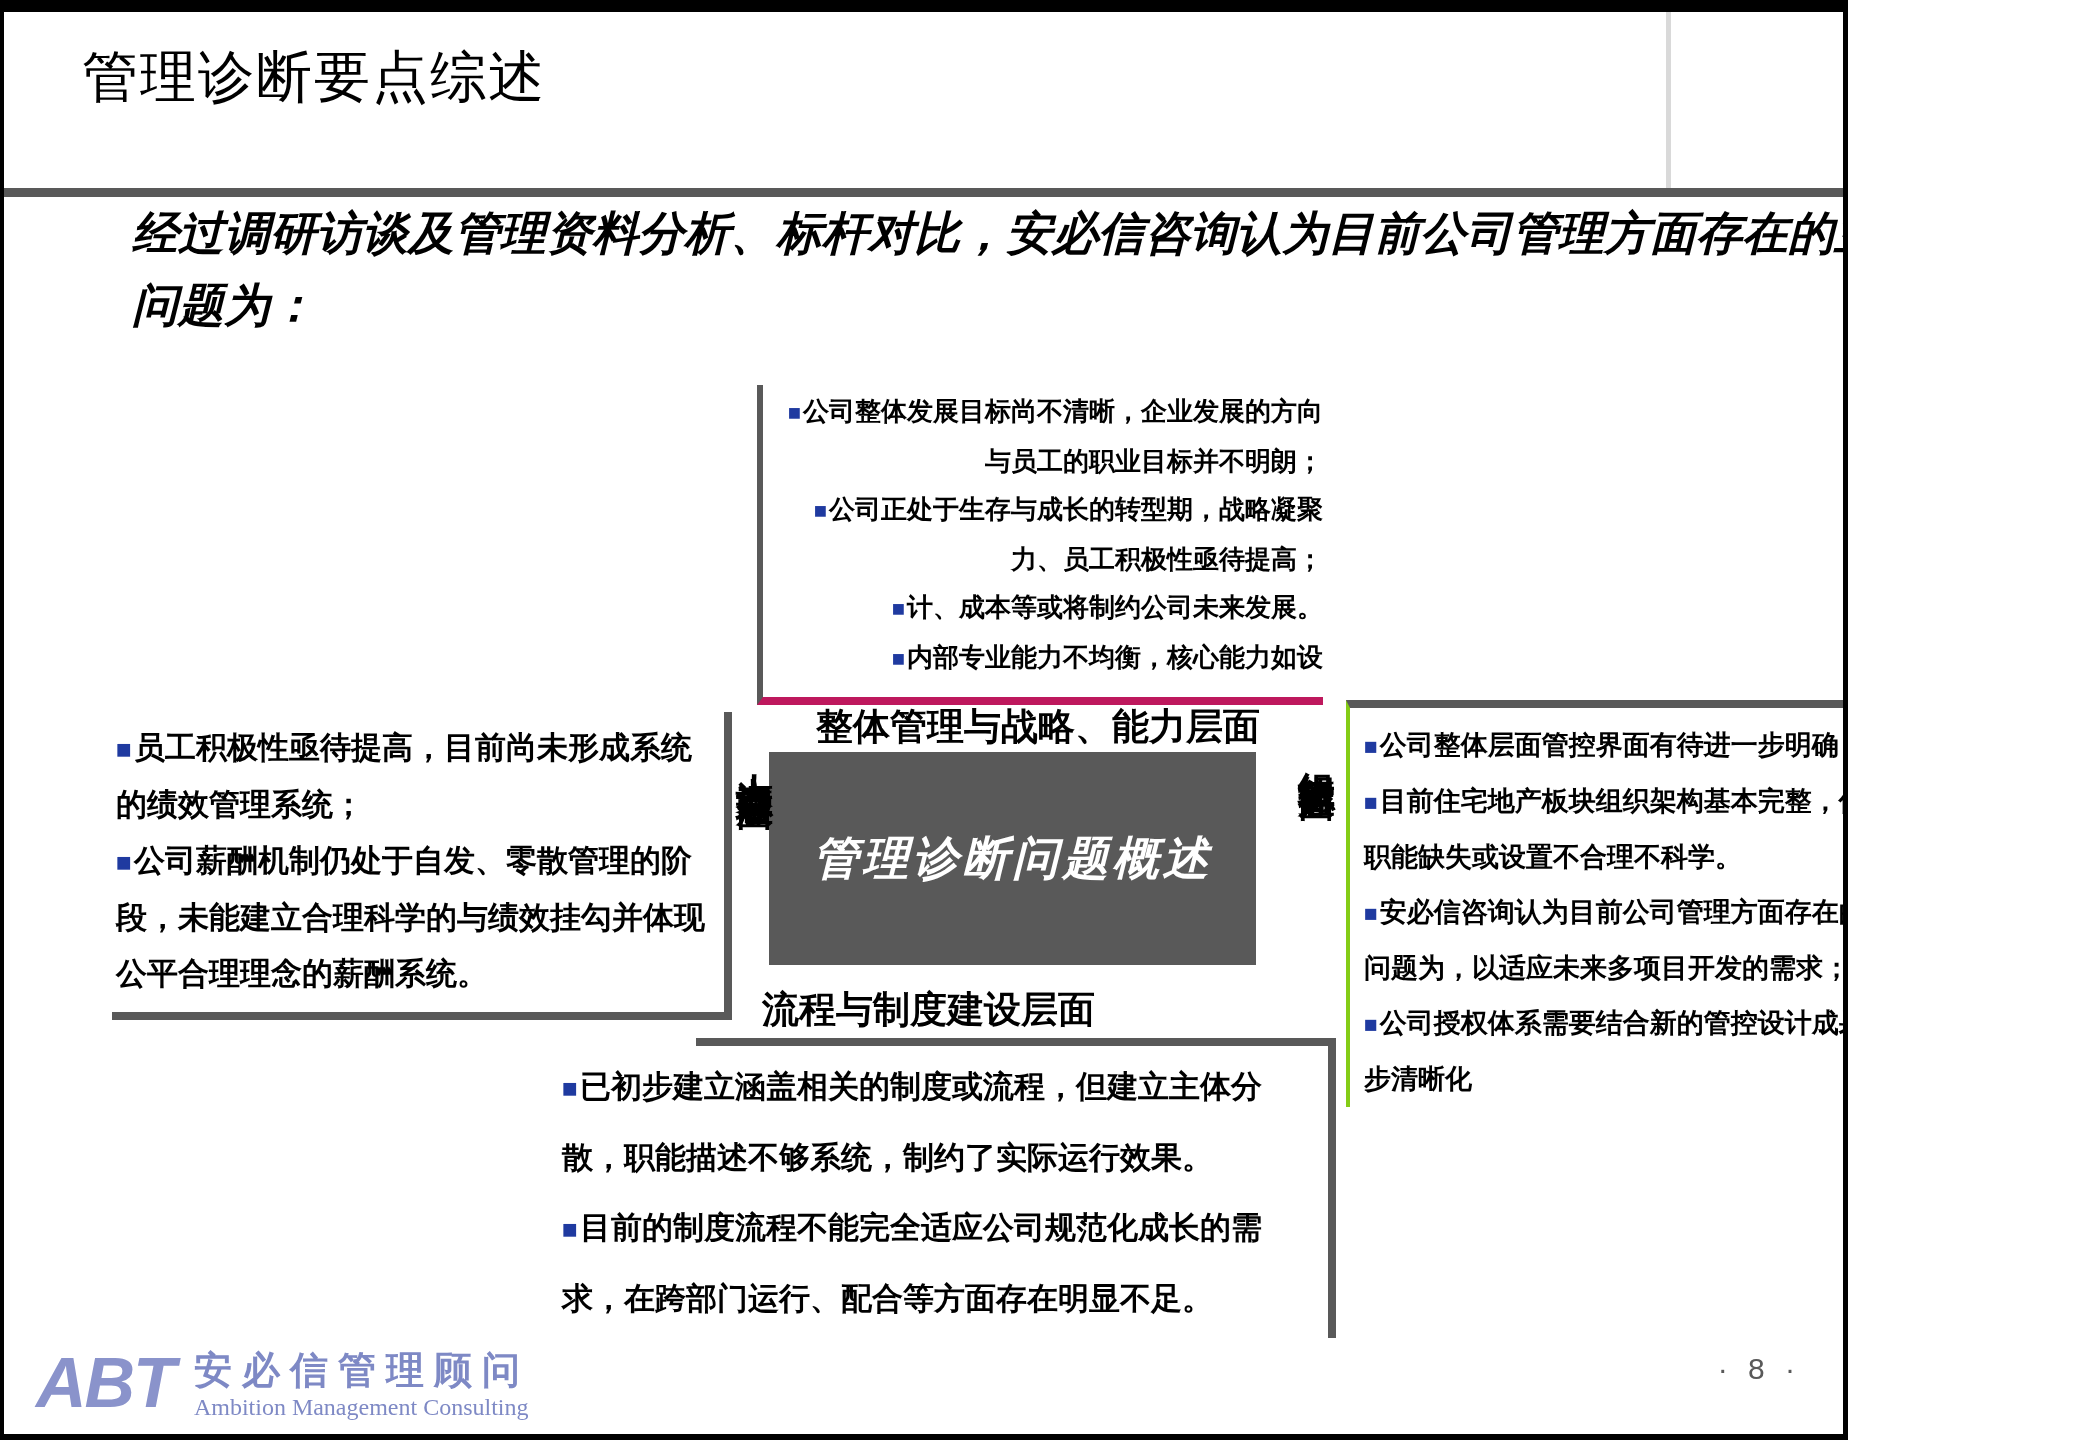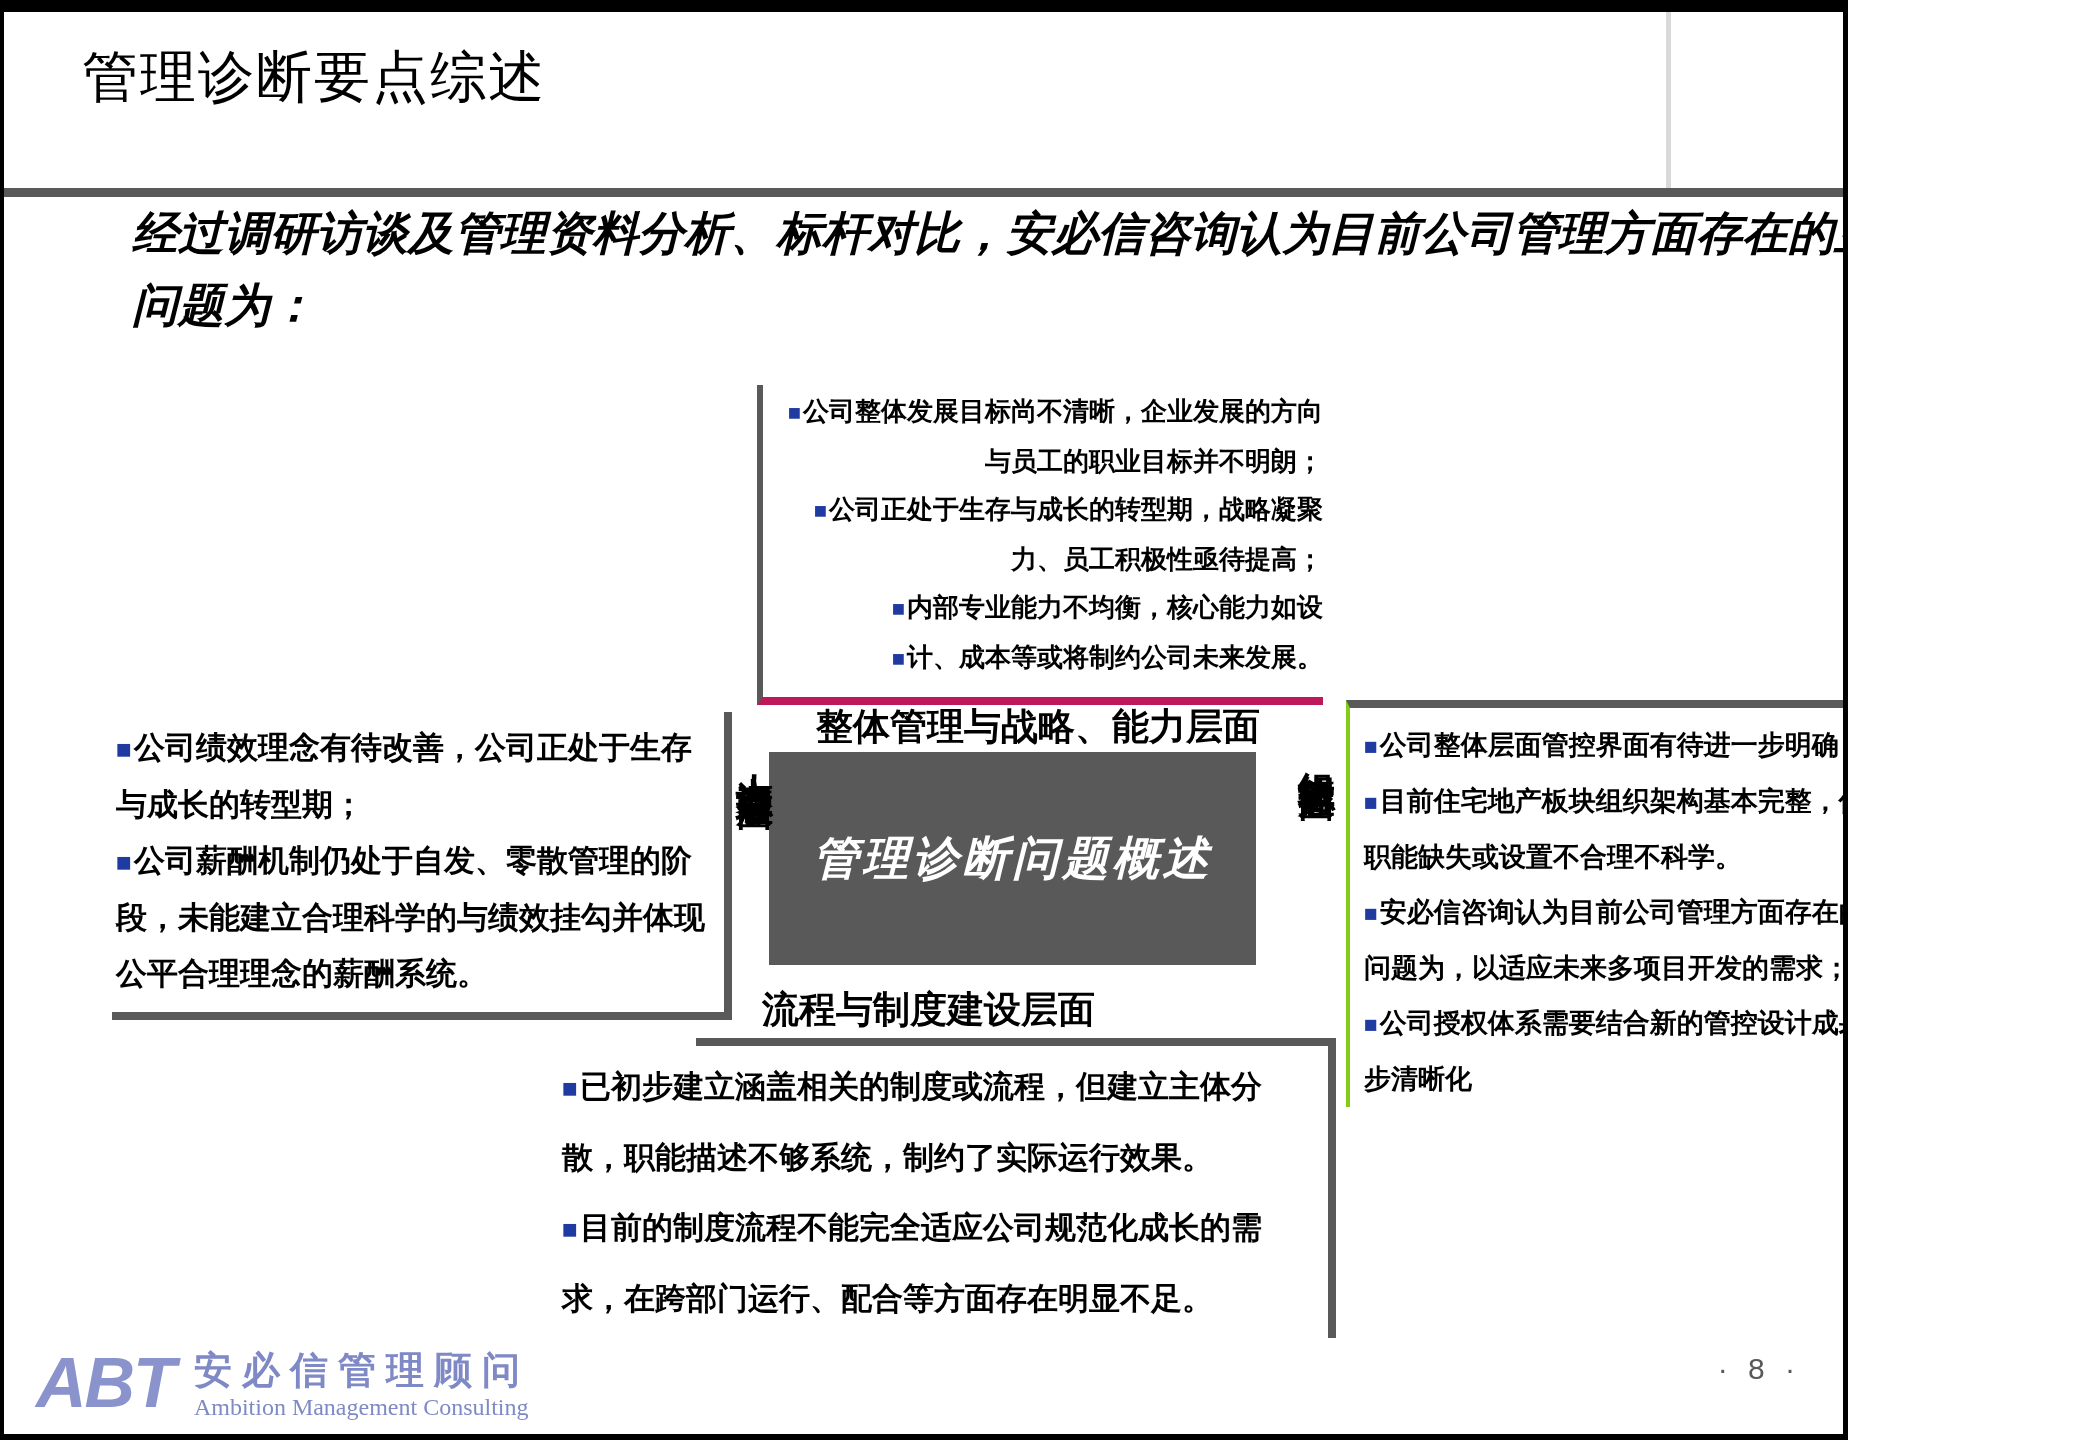--- a/index.html
+++ b/index.html
@@ -116,34 +116,34 @@
 
   <div class="page-title">管理诊断要点综述</div>
   <div class="header-vline"></div>
   <div class="header-divider"></div>
 
   <div class="intro">经过调研访谈及管理资料分析、标杆对比，安必信咨询认为目前公司管理方面存在的主要问题为：</div>
 
   <div class="block-strategy">
     <div class="bullet"><span class="bm">■</span><span>公司整体发展目标尚不清晰，企业发展的方向与员工的职业目标并不明朗；</span></div>
     <div class="bullet"><span class="bm">■</span><span>公司正处于生存与成长的转型期，战略凝聚力、员工积极性亟待提高；</span></div>
+    <div class="bullet"><span class="bm">■</span><span>计、成本等或将制约公司未来发展。</span></div>
     <div class="bullet"><span class="bm">■</span><span>内部专业能力不均衡，核心能力如设</span></div>
-    <div class="bullet"><span class="bm">■</span><span>计、成本等或将制约公司未来发展。</span></div>
   </div>
   <div class="heading-strategy">整体管理与战略、能力层面</div>
 
   <div class="center-box">管理诊断问题概述</div>
 
   <div class="vlabel vlabel-hr">人力资源管理层面</div>
   <div class="vlabel vlabel-org">组织管控层面</div>
 
   <div class="heading-process">流程与制度建设层面</div>
 
   <div class="block-hr">
-    <div class="bullet"><span class="bm">■</span><span>公司绩效理念有待改善，公司正处于生存与成长的转型期；</span></div>
+    <div class="bullet"><span class="bm">■</span><span>员工积极性亟待提高，目前尚未形成系统的绩效管理系统；</span></div>
     <div class="bullet"><span class="bm">■</span><span>公司薪酬机制仍处于自发、零散管理的阶段，未能建立合理科学的与绩效挂勾并体现公平合理理念的薪酬系统。</span></div>
   </div>
 
   <div class="block-org">
     <div class="bullet"><span class="bm">■</span><span>公司整体层面管控界面有待进一步明确；</span></div>
     <div class="bullet"><span class="bm">■</span><span>目前住宅地产板块组织架构基本完整，但某些职能缺失或设置不合理不科学。</span></div>
     <div class="bullet"><span class="bm">■</span><span>安必信咨询认为目前公司管理方面存在的主要问题为，以适应未来多项目开发的需求；</span></div>
     <div class="bullet"><span class="bm">■</span><span>公司授权体系需要结合新的管控设计成果进一步清晰化</span></div>
   </div>
 

